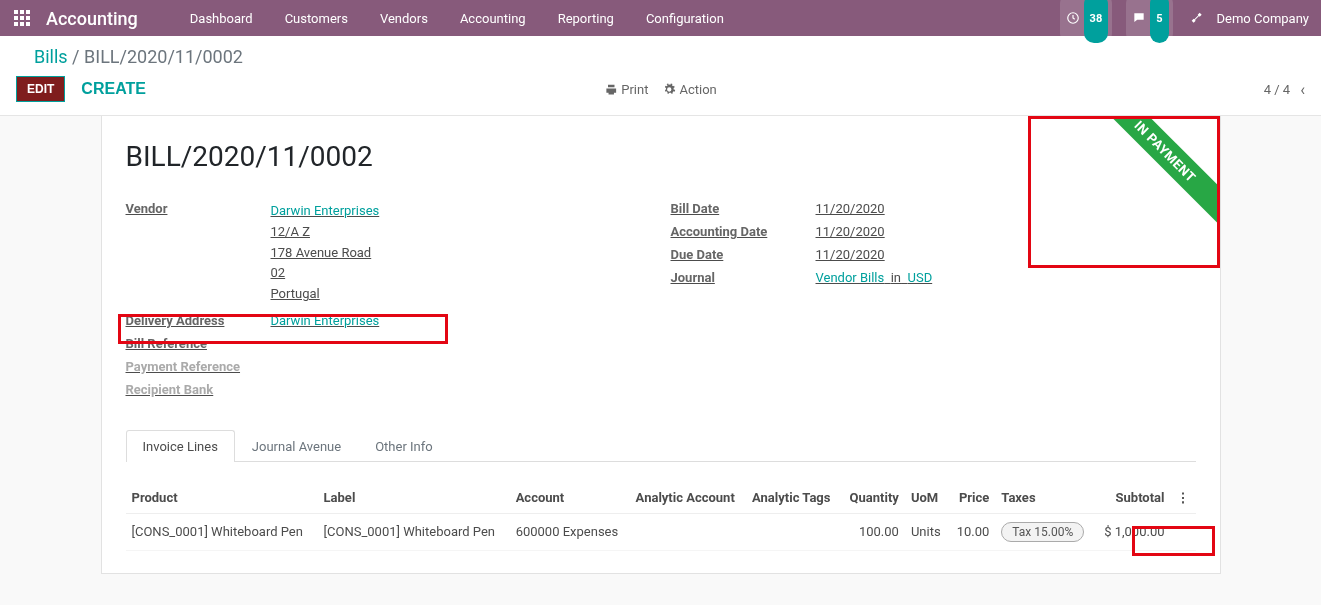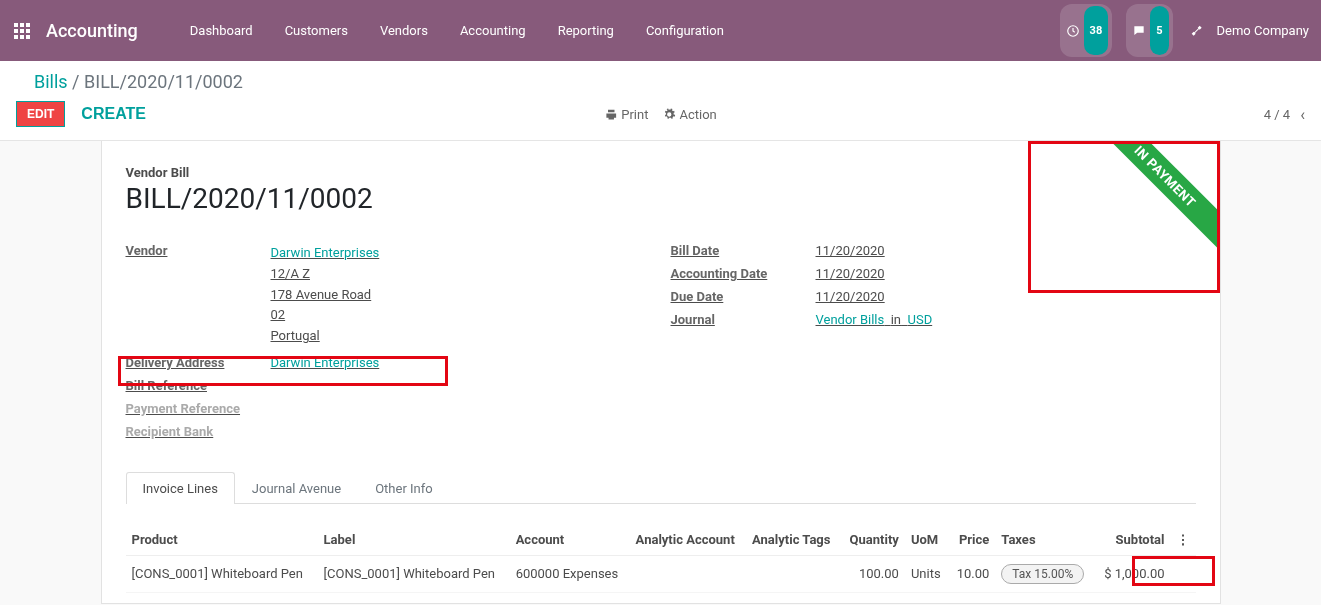--- a/index.html
+++ b/index.html
@@ -1,34 +1,34 @@
 <!DOCTYPE html>
 <html><head>
 <meta charset="utf-8">
 <style>
 * { margin: 0; padding: 0; box-sizing: border-box; }
 body { font-family: -apple-system, BlinkMacSystemFont, "Segoe UI", Roboto, Helvetica, Arial, sans-serif; font-size: 13px; color: #4c4c4c; background: #f9f9f9; width: 1321px; }
-.header { background: #875a7b; color: #fff; height: 61px; display: flex; align-items: center; padding: 0 12px 0 8px; }
+.header { background: #875a7b; color: #fff; height: 36px; display: flex; align-items: center; padding: 0 12px 0 8px; }
 .apps-icon { width: 28px; height: 28px; display: flex; align-items: center; justify-content: center; margin-right: 10px; cursor: pointer; }
 .apps-grid { display: grid; grid-template-columns: repeat(3, 4px); grid-template-rows: repeat(3, 4px); gap: 2px; }
 .apps-grid span { background: #fff; width: 4px; height: 4px; }
 .brand { font-size: 18px; font-weight: 500; margin-right: 40px; }
 .nav-menu { display: flex; gap: 8px; }
 .nav-item { padding: 0 12px; font-size: 13px; color: #fff; cursor: pointer; line-height: 43px; }
 .header-right { margin-left: auto; display: flex; align-items: center; gap: 14px; }
 .pill { display: inline-flex; align-items: center; background: rgba(255,255,255,0.15); border-radius: 12px; padding: 2px 4px 2px 6px; cursor: pointer; }
 .pill-icon { font-size: 14px; margin-right: 4px; color: #fff; }
 .pill-badge { background: #00a09d; color: #fff; border-radius: 10px; font-size: 11px; font-weight: 700; padding: 18px 6px; }
 .wrench-icon { font-size: 15px; cursor: pointer; }
 .company-name { font-size: 13px; cursor: pointer; }
 .crumb-bar { background: #fff; padding: 10px 16px 2px 34px; }
 .crumbs { font-size: 18px; color: #6c757d; }
 .crumbs .root { color: #00a09d; cursor: pointer; }
 .action-bar { background: #fff; display: flex; align-items: center; padding: 6px 16px 12px 16px; border-bottom: 1px solid #e5e5e5; }
-.btn-edit { background: #ef4444; color: #fff; border: 1px solid #00a09d; padding: 5px 10px; font-size: 12px; font-weight: 700; cursor: pointer; margin-right: 8px; }
+.btn-edit { background: #7f1d1d; color: #fff; border: 1px solid #00a09d; padding: 5px 10px; font-size: 12px; font-weight: 700; cursor: pointer; margin-right: 8px; }
 .btn-create { background: transparent; color: #00a09d; border: none; padding: 5px 8px; font-size: 16px; font-weight: 700; cursor: pointer; }
 .action-center { position: absolute; left: 50%; transform: translateX(-50%); display: flex; gap: 14px; color: #666; font-size: 13px; }
 .action-link { cursor: pointer; display: inline-flex; align-items: center; gap: 4px; }
 .pager { margin-left: auto; display: flex; align-items: center; gap: 10px; font-size: 13px; color: #666; }
 .pager-arrow { font-size: 16px; color: #666; cursor: pointer; }
 .sheet-wrap { display: flex; justify-content: center; padding: 0; }
 .sheet { background: #fff; width: 1120px; margin-top: 0; border: 1px solid #e2e2e2; border-top: none; padding: 24px 24px 10px 24px; position: relative; overflow: hidden; min-height: 458px; }
 .ribbon { position: absolute; top: 22px; right: -46px; background: #28a745; color: #fff; font-weight: 700; font-size: 13px; padding: 6px 60px; transform: rotate(45deg); letter-spacing: 0.5px; }
 .highlight-box { position: absolute; border: 3px solid #e30613; pointer-events: none; }
 .hl-ribbon { top: 0; right: 0; width: 192px; height: 152px; }
@@ -137,21 +137,20 @@
     <span>4 / 4</span>
     <span class="pager-arrow">‹</span>
   </div>
 </div>
 
 <div class="sheet-wrap">
   <div class="sheet">
     <div class="ribbon">IN PAYMENT</div>
     <div class="highlight-box hl-ribbon"></div>
 
-    <div class="doc-type">Vendor Bill</div>
     <div class="doc-title">BILL/2020/11/0002</div>
 
     <div class="two-col">
       <div class="col">
         <div class="highlight-box hl-vendor"></div>
         <div class="field-row">
           <div class="field-label">Vendor</div>
           <div class="field-val addr">
             <span class="link">Darwin Enterprises</span><br>
             <span>12/A Z</span><br>

